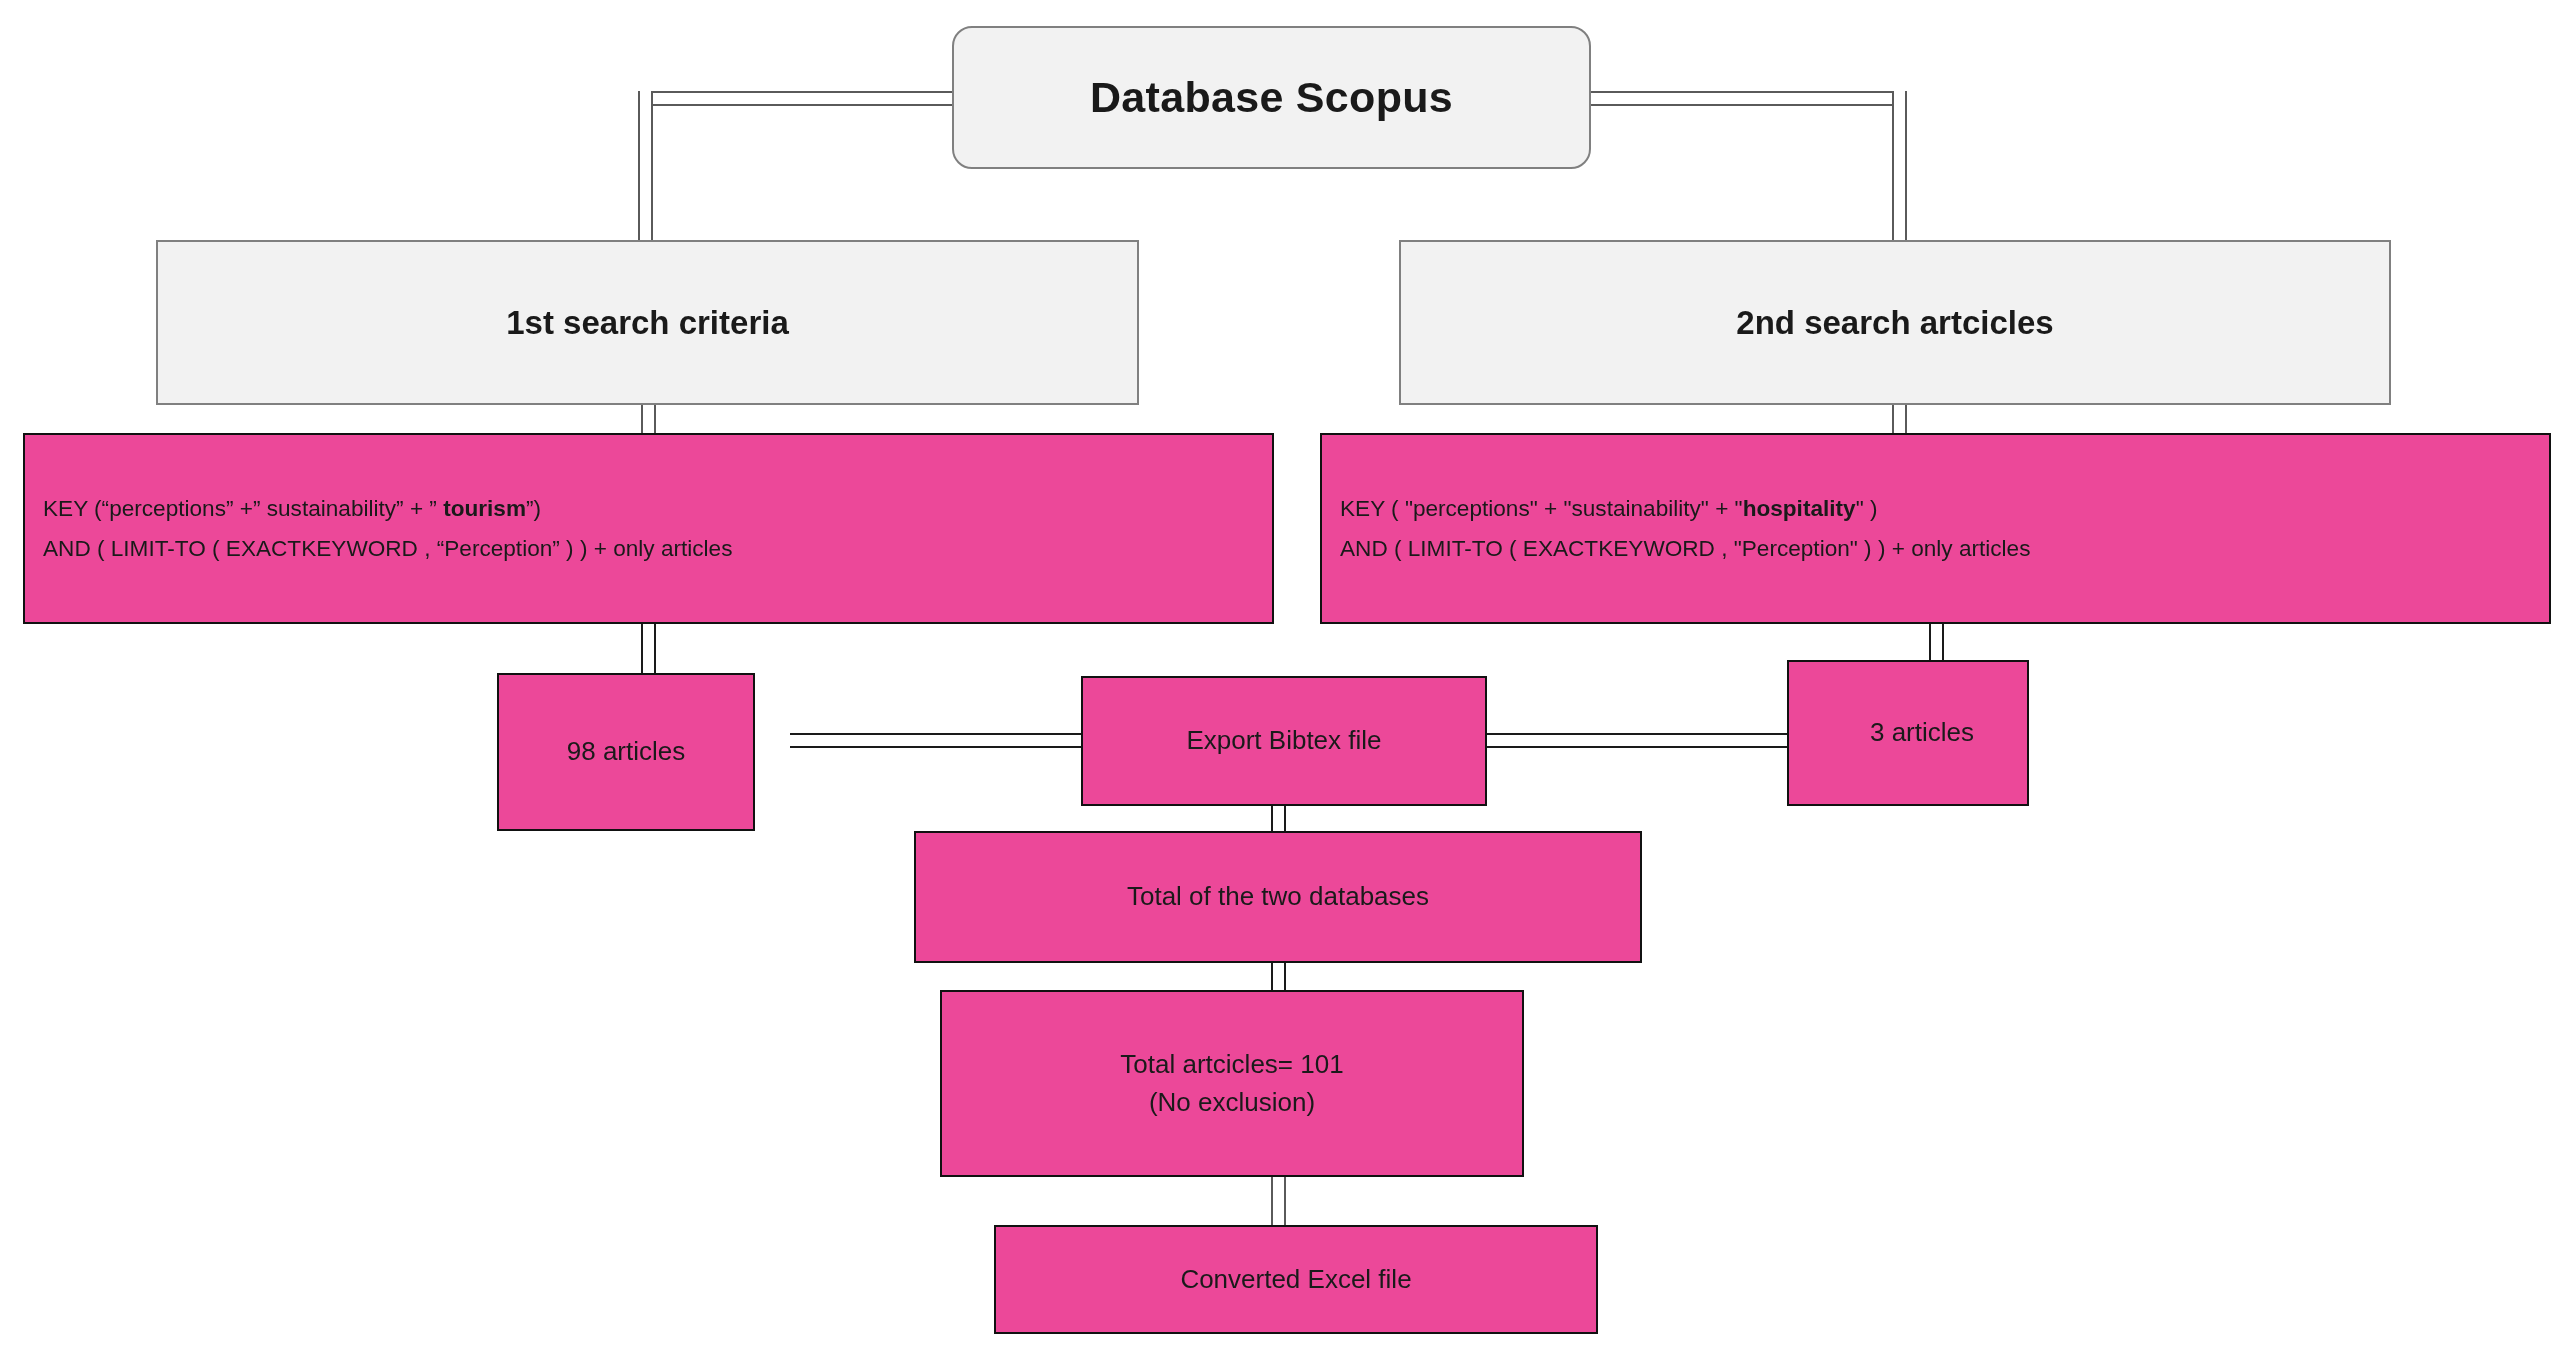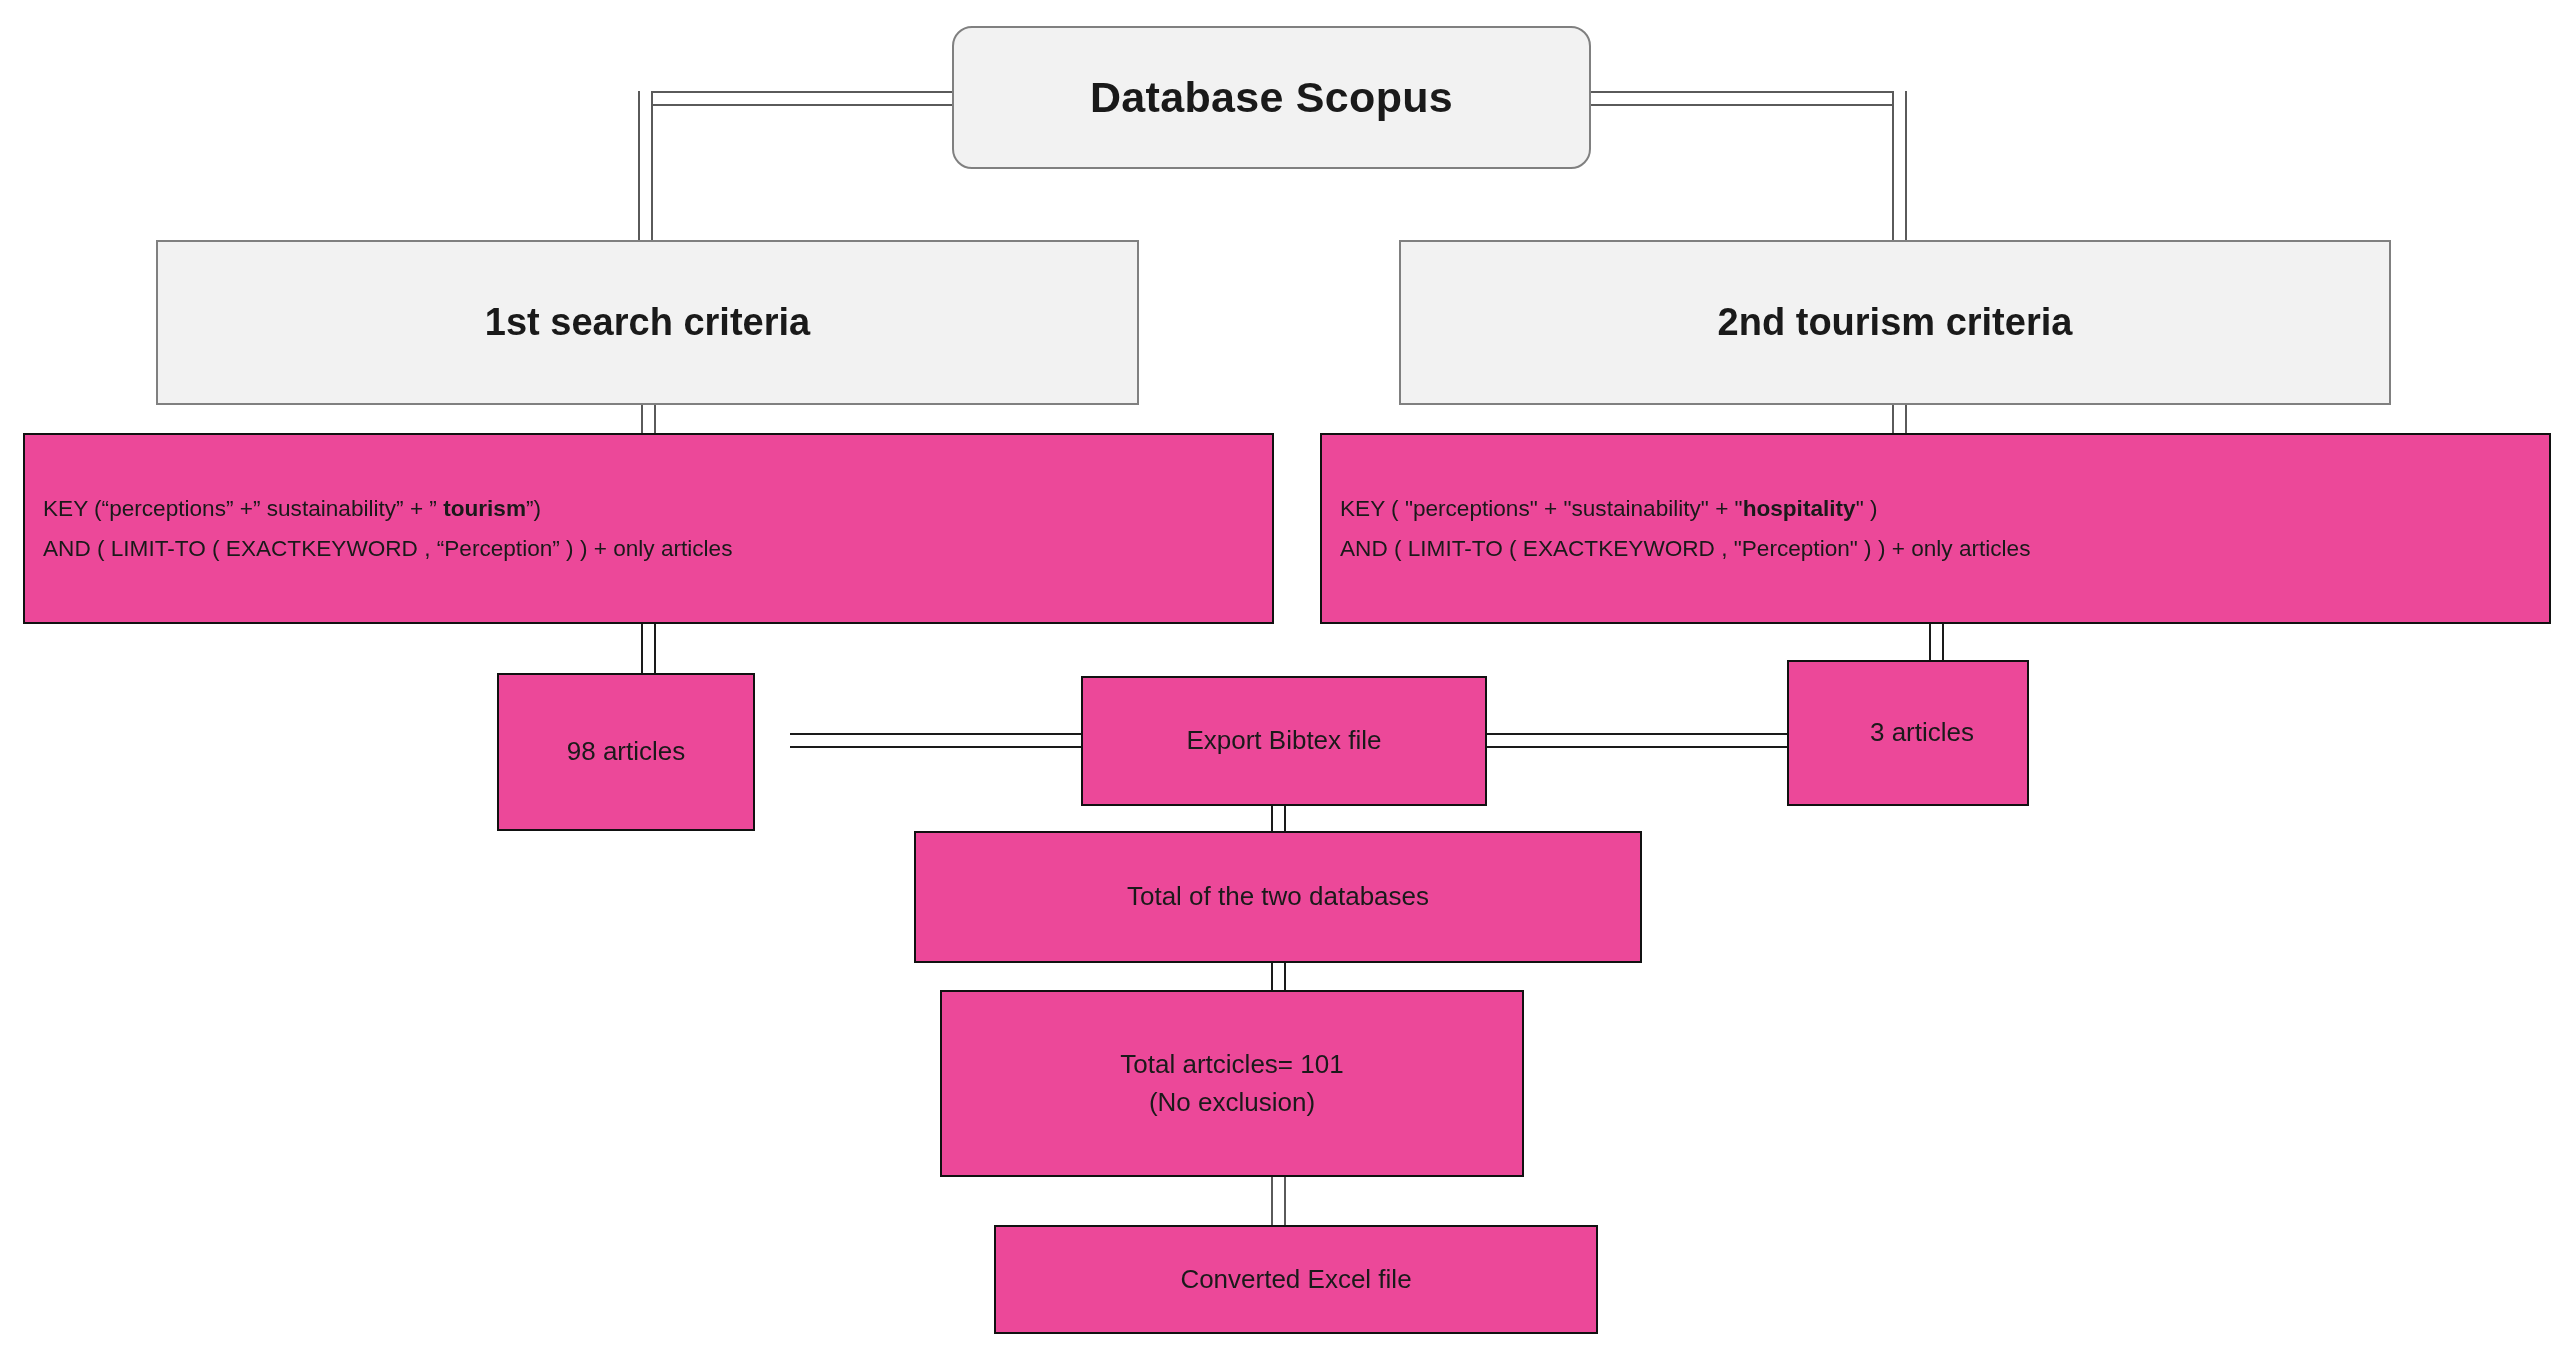--- a/index.html
+++ b/index.html
@@ -44,21 +44,21 @@
     font-weight: bold;
   }
   
   .node.plain {
     background: #ec4899;
     border: 2.1px solid #111111;
   }
 
   
   .t-title   { font-size: 43px; font-weight: bold; letter-spacing: 0.3px; }
-  .t-crit    { font-size: 38px; font-weight: bold; }
+  .t-crit    { font-size: 33px; font-weight: bold; }
   .t-query   { font-size: 22.6px; font-weight: normal; text-align: left; }
   .t-node    { font-size: 26px; font-weight: normal; }
 
   .node.queryboxL, .node.queryboxR {
     justify-content: flex-start;
     align-items: center;
   }
   .querytext {
     padding: 0 18px;
     text-align: left;
@@ -119,21 +119,21 @@
 
   <div class="node shaded t-title" style="left:952px; top:26px; width:639px; height:143px;border-radius:20px;">
     <span class="label">Database Scopus</span>
   </div>
 
   <div class="node shaded t-crit" style="left:156px; top:240px; width:983px; height:165px;">
     <span class="label">1st search criteria</span>
   </div>
 
   <div class="node shaded t-crit" style="left:1399px; top:240px; width:992px; height:165px;">
-    <span class="label">2nd tourism criteria</span>
+    <span class="label">2nd search artcicles</span>
   </div>
 
   <div class="node plain queryboxL t-query" style="left:23px; top:433px; width:1251px; height:191px;">
     <div class="querytext"><span>KEY (“perceptions” +” sustainability” + ” </span><b>tourism</b><span>”)</span><br><span>AND ( LIMIT-TO ( EXACTKEYWORD , “Perception” ) ) + only articles</span></div>
   </div>
 
   <div class="node plain queryboxR t-query" style="left:1320px; top:433px; width:1231px; height:191px;">
     <div class="querytext"><span>KEY ( "perceptions" + "sustainability" + "</span><b>hospitality</b><span>" )</span><br><span>AND ( LIMIT-TO ( EXACTKEYWORD , "Perception" ) ) + only articles</span></div>
   </div>
 

